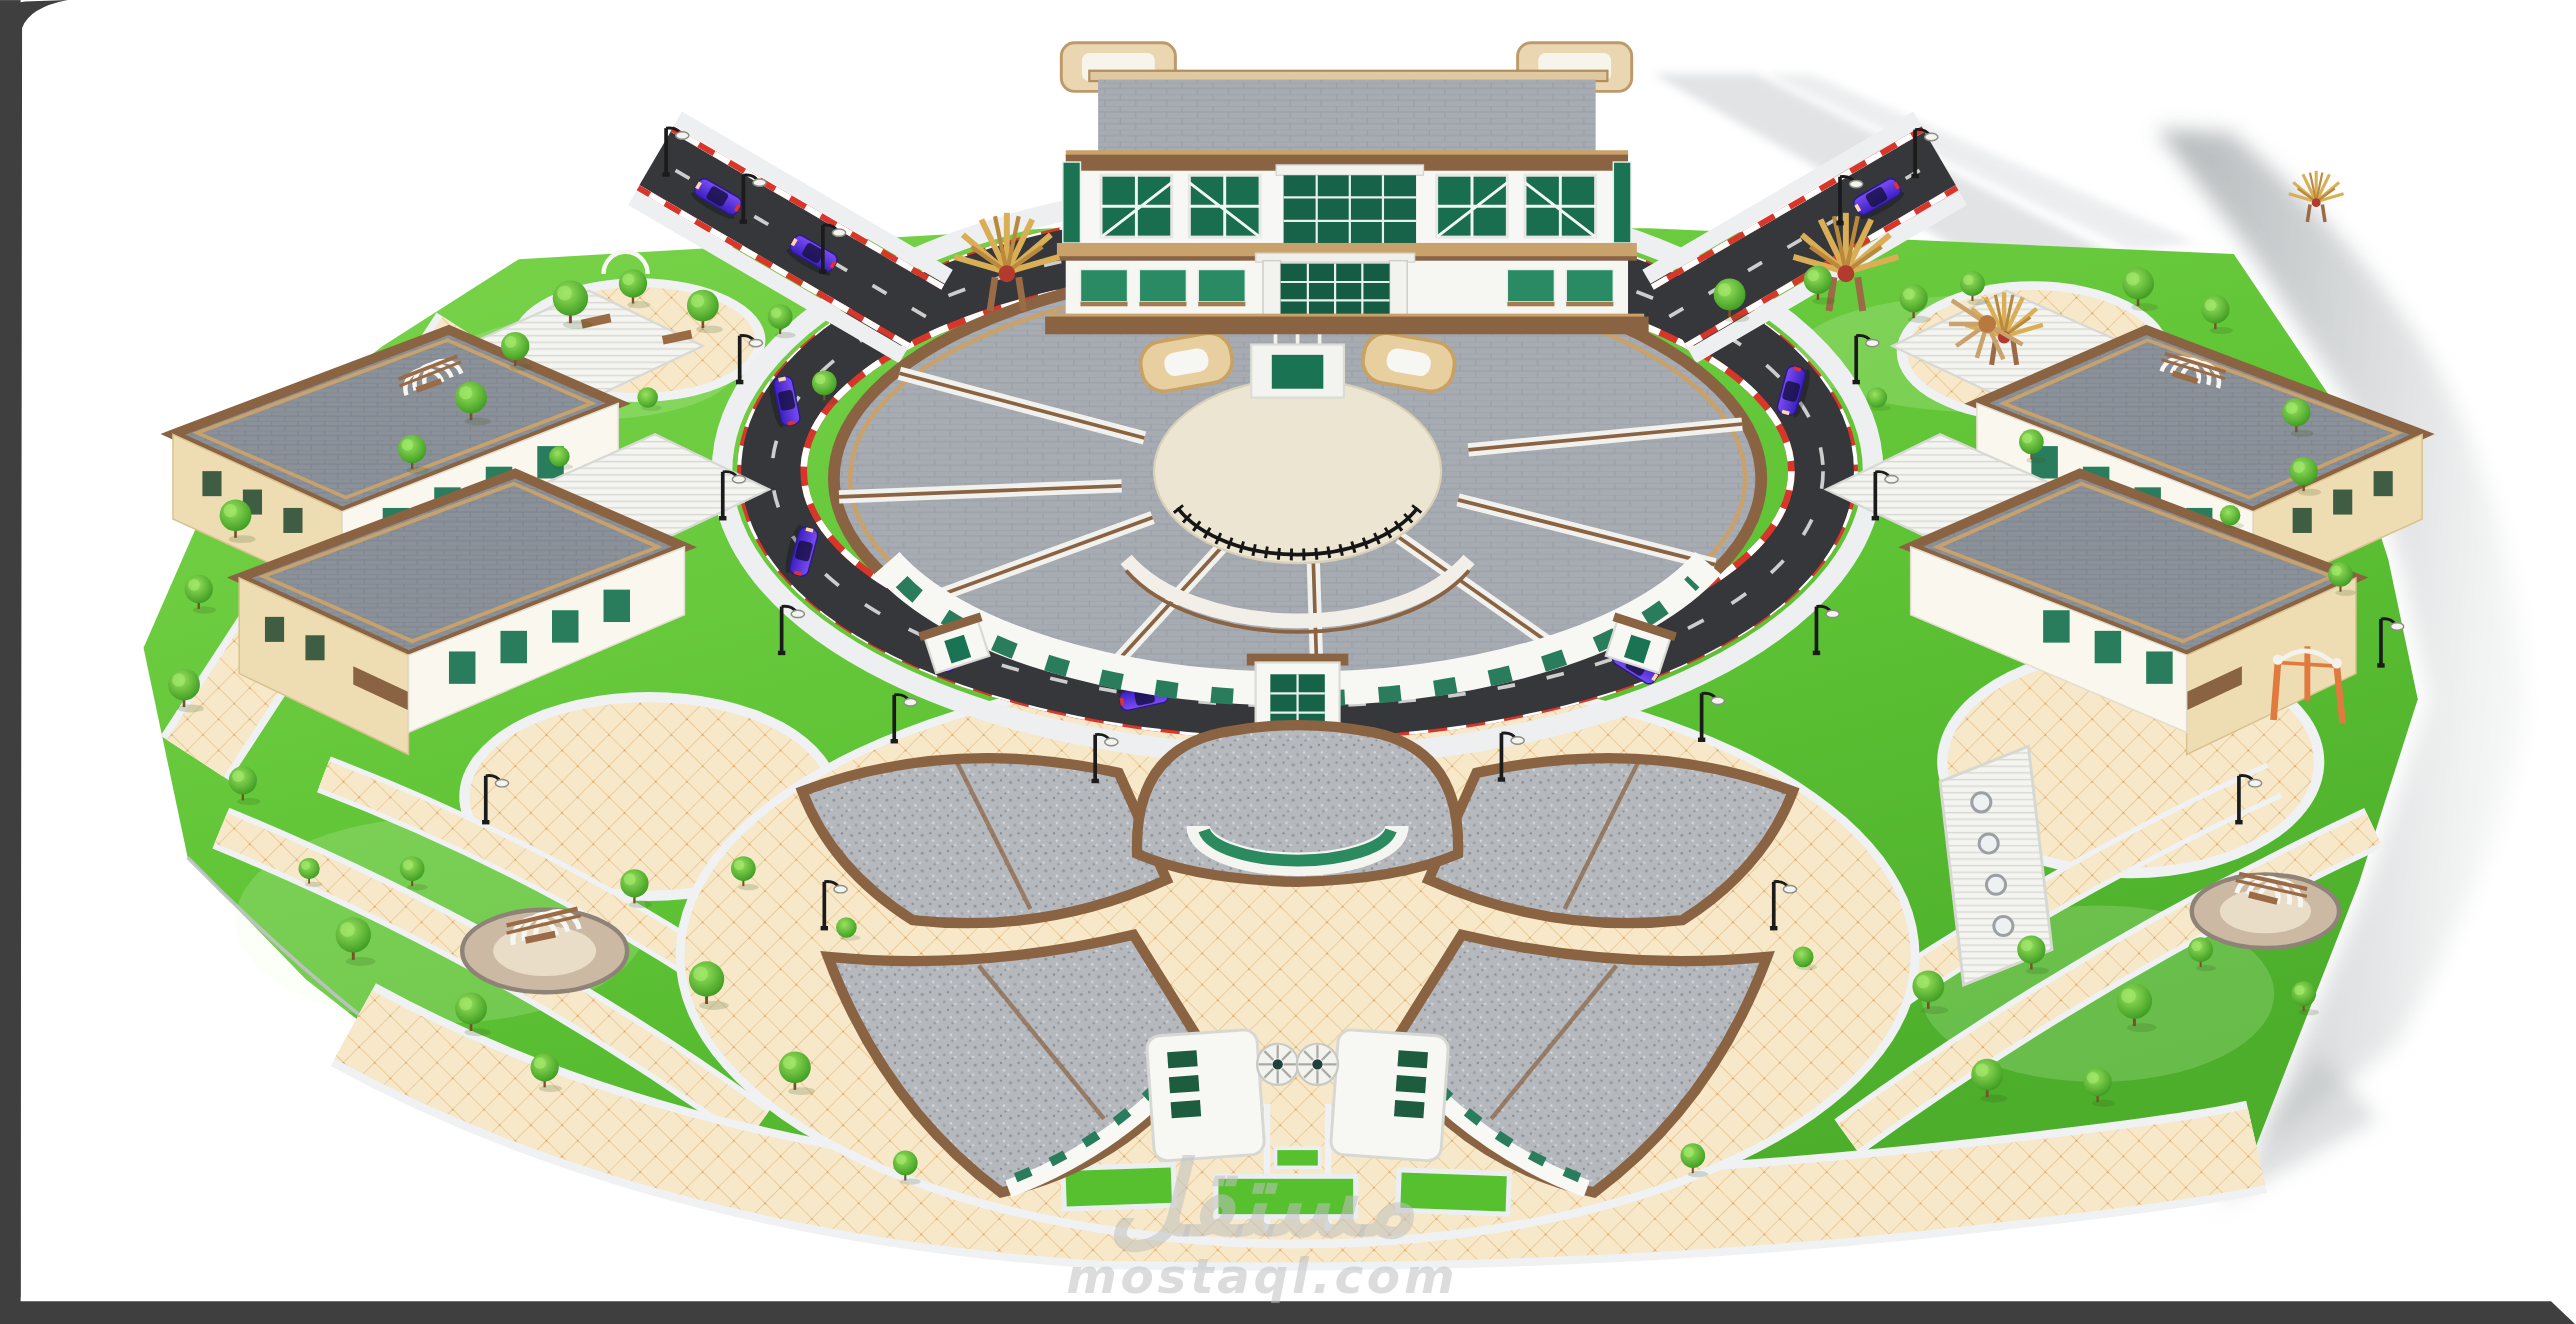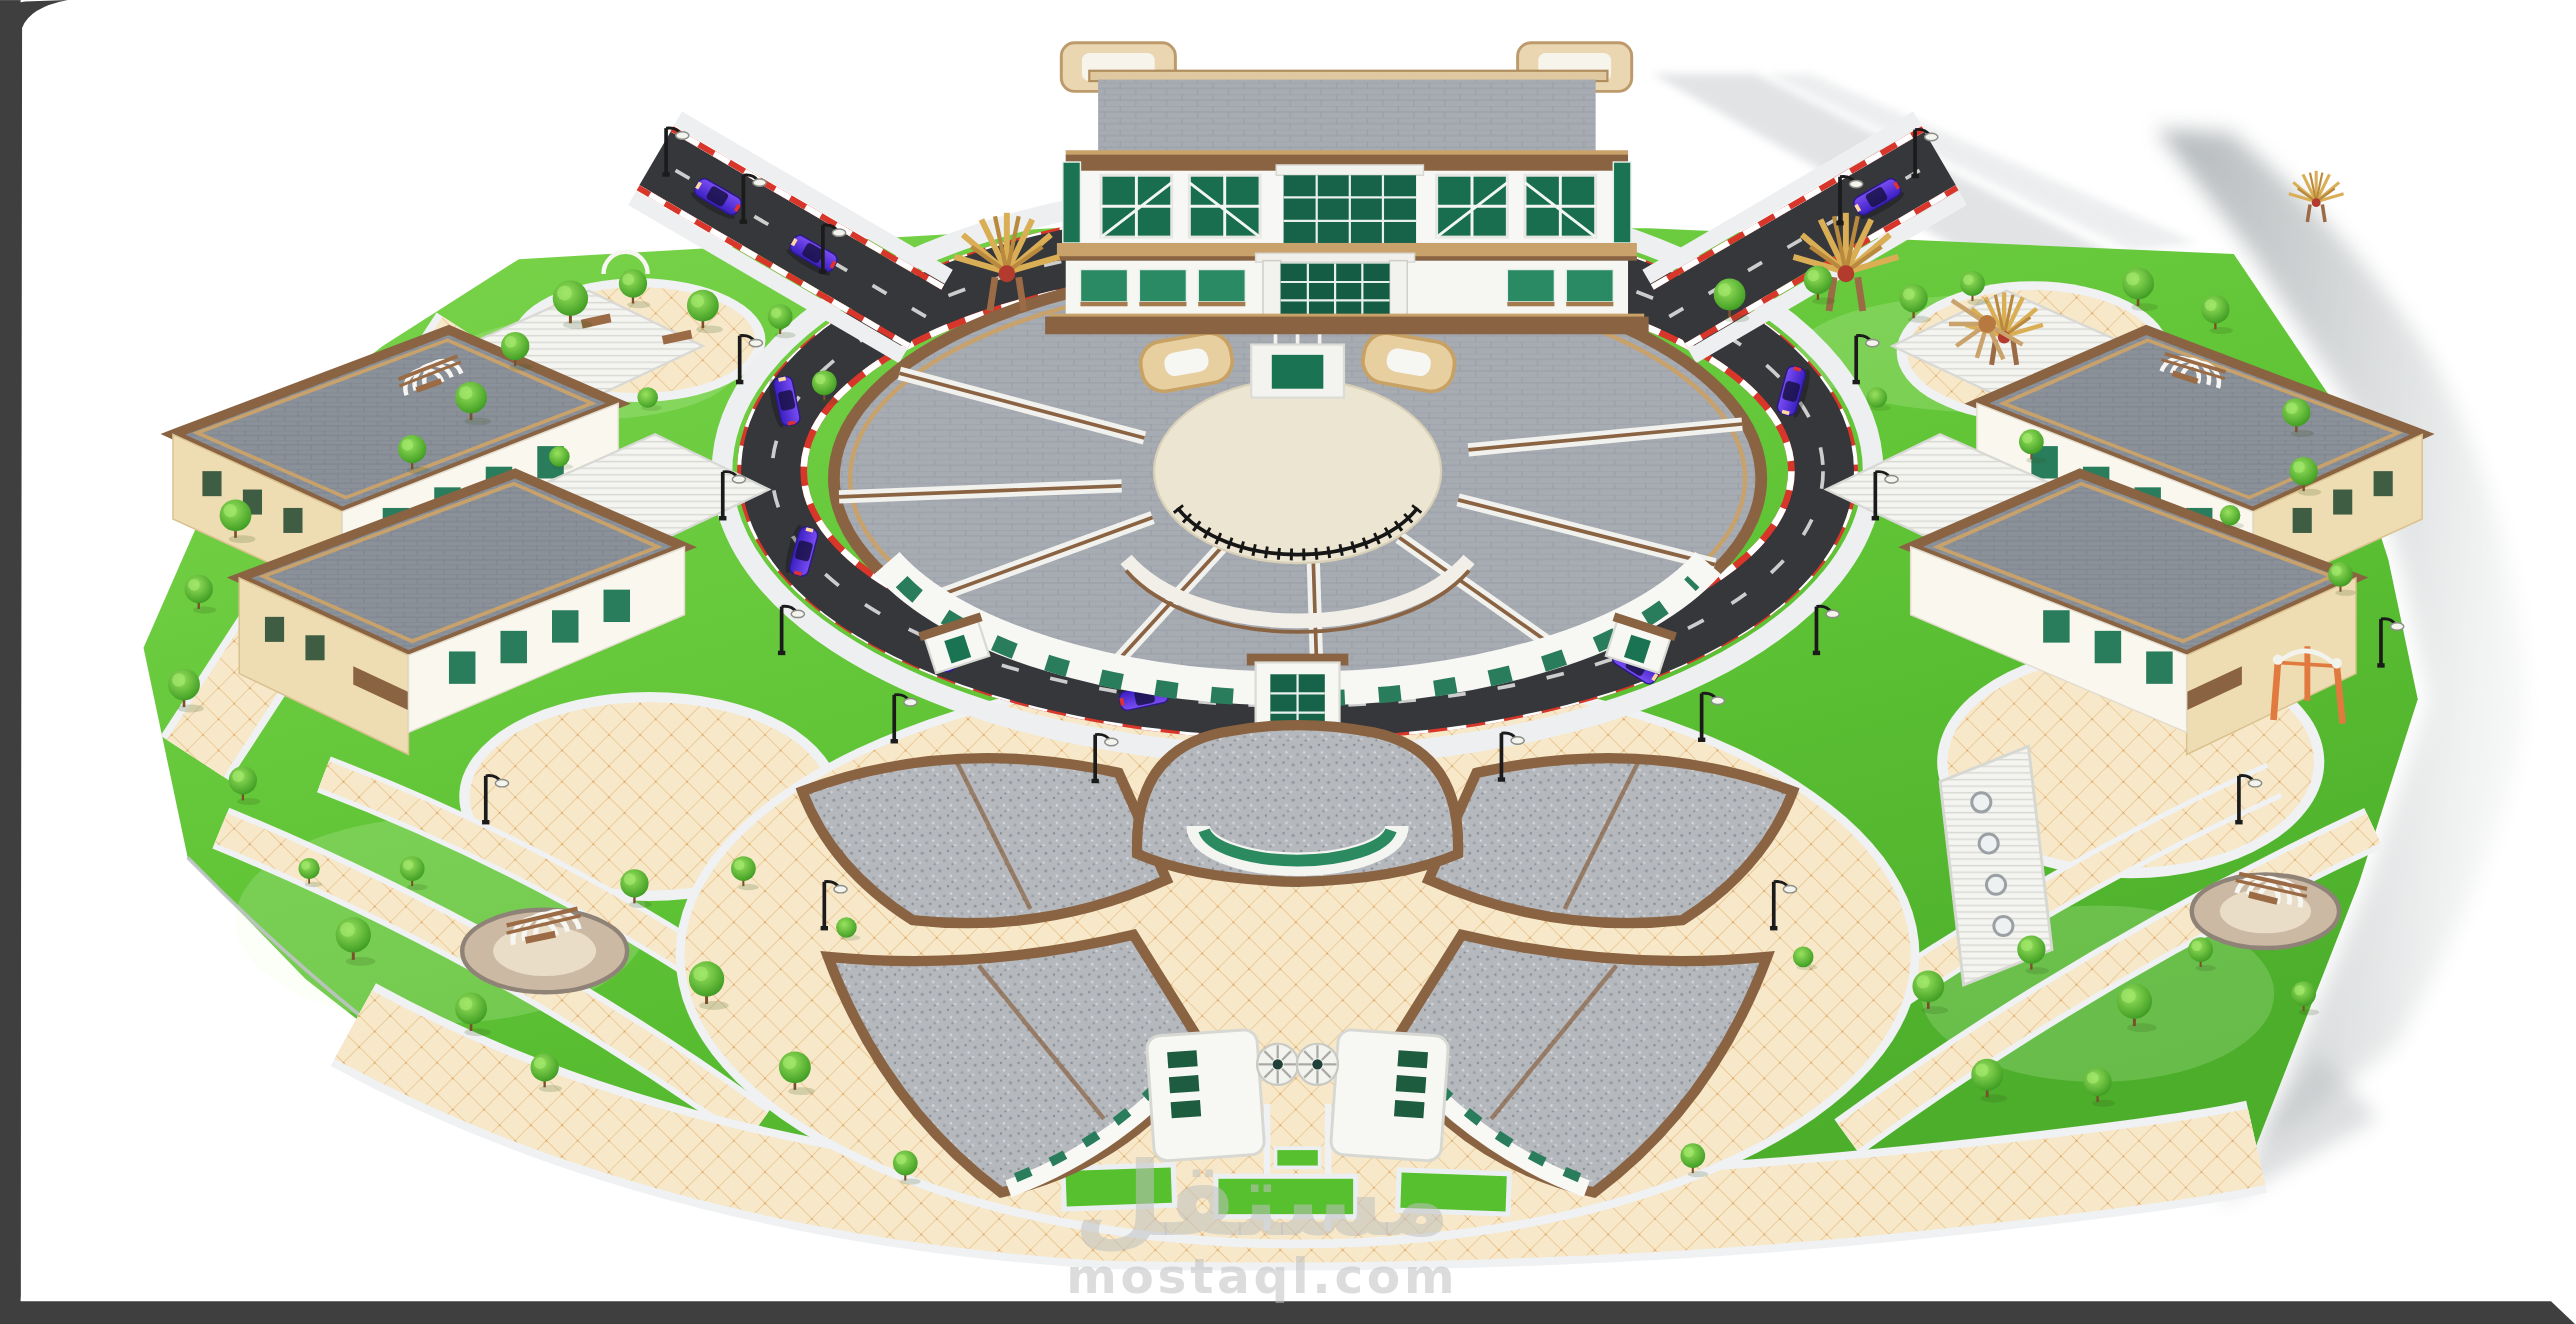--- a/index.html
+++ b/index.html
@@ -1,16 +1,16 @@
 <!DOCTYPE html>
 <html style="font-size:11.8px"><head>
 <meta charset="utf-8">
 <style>
   html,body{margin:0;padding:0;background:#ffffff;}
-  #stage{width:2576px;height:1325px;display:block;position:relative;font-family:"DejaVu Sans",sans-serif;}
+  #stage{width:2576px;height:1325px;display:block;position:relative;font-family:"DejaVu Sans",sans-serif;font-style:italic;}
   svg{display:block;}
   text{font-family:"DejaVu Sans",sans-serif;}
 </style>
 </head>
 <body>
 
 <div id="stage">
 <svg width="2576" height="1325" viewBox="0 0 3500 1800" xmlns="http://www.w3.org/2000/svg">
 <defs>
   <linearGradient id="grassG" x1="0" y1="0" x2="0.6" y2="1">

